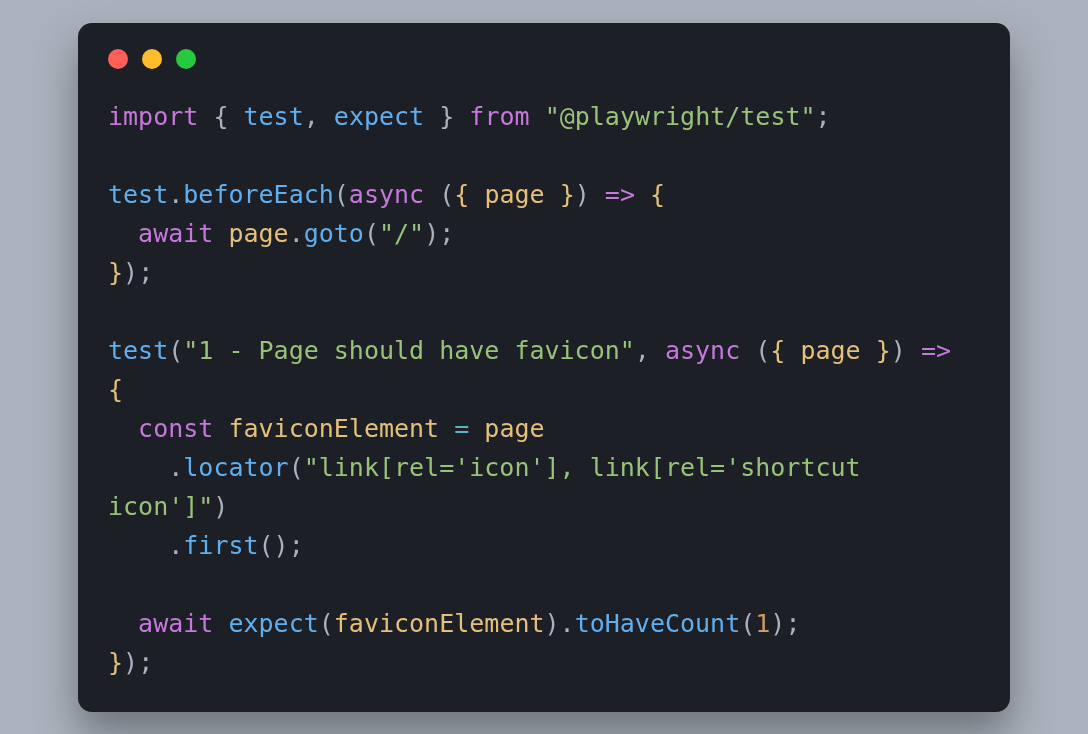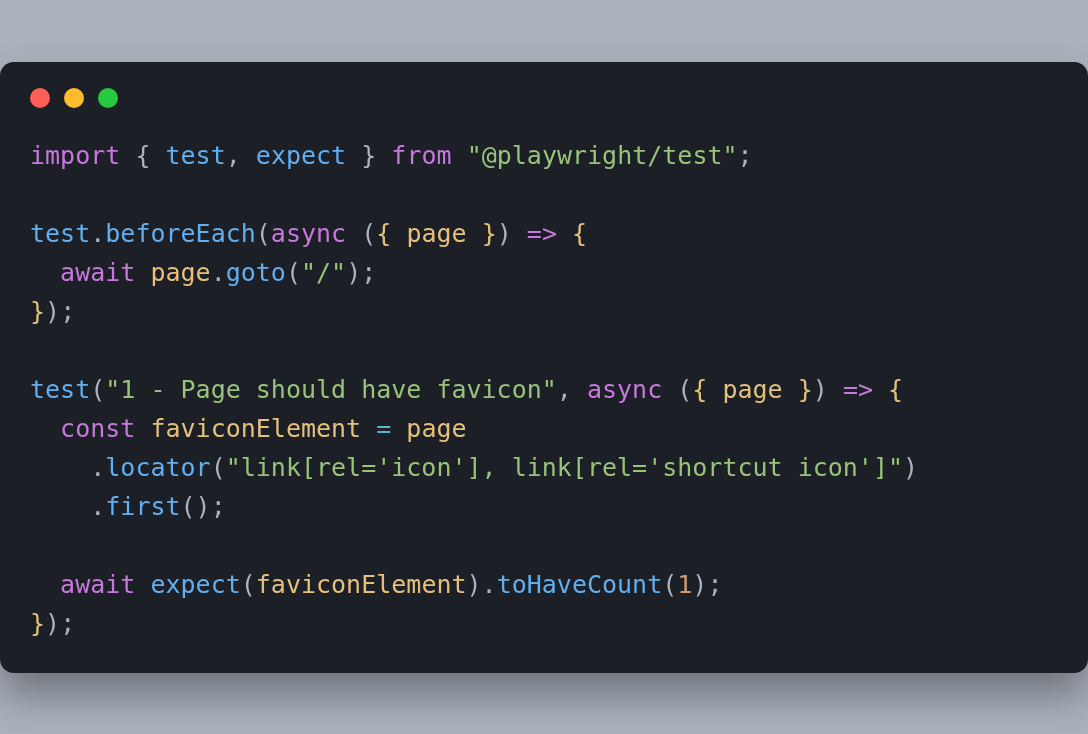--- a/index.html
+++ b/index.html
@@ -6,21 +6,21 @@
   body {
     width: 1088px;
     height: 734px;
     background: #aab2bd;
     display: flex;
     align-items: center;
     justify-content: center;
     font-family: ui-monospace, "SF Mono", "Menlo", "Monaco", "Consolas", monospace;
   }
   .window {
-    width: 1088px;
+    width: 932px;
     border-radius: 14px;
     background: #1c1f26;
     box-shadow: 0 22px 40px rgba(0,0,0,0.35);
     padding: 26px 30px 30px 30px;
   }
   .traffic-lights {
     display: flex;
     gap: 14px;
     margin-bottom: 28px;
   }

